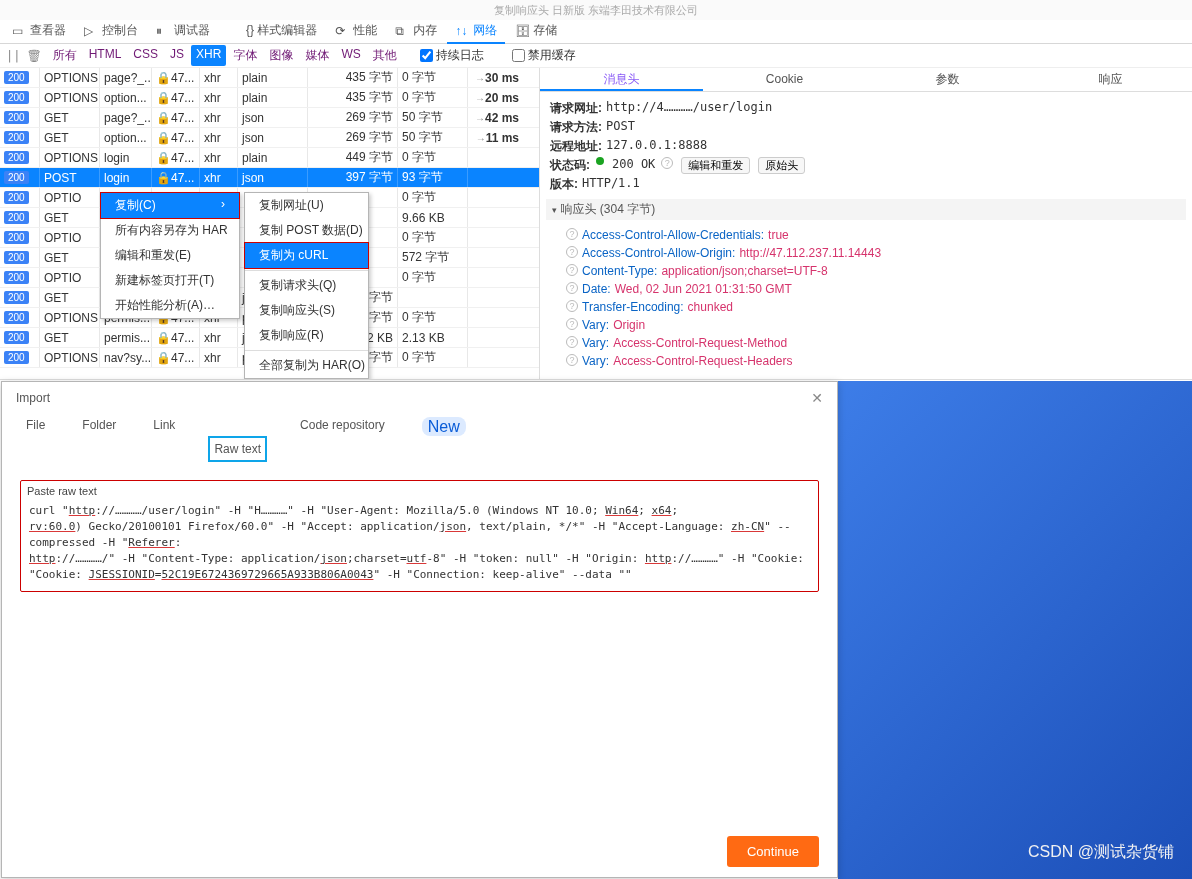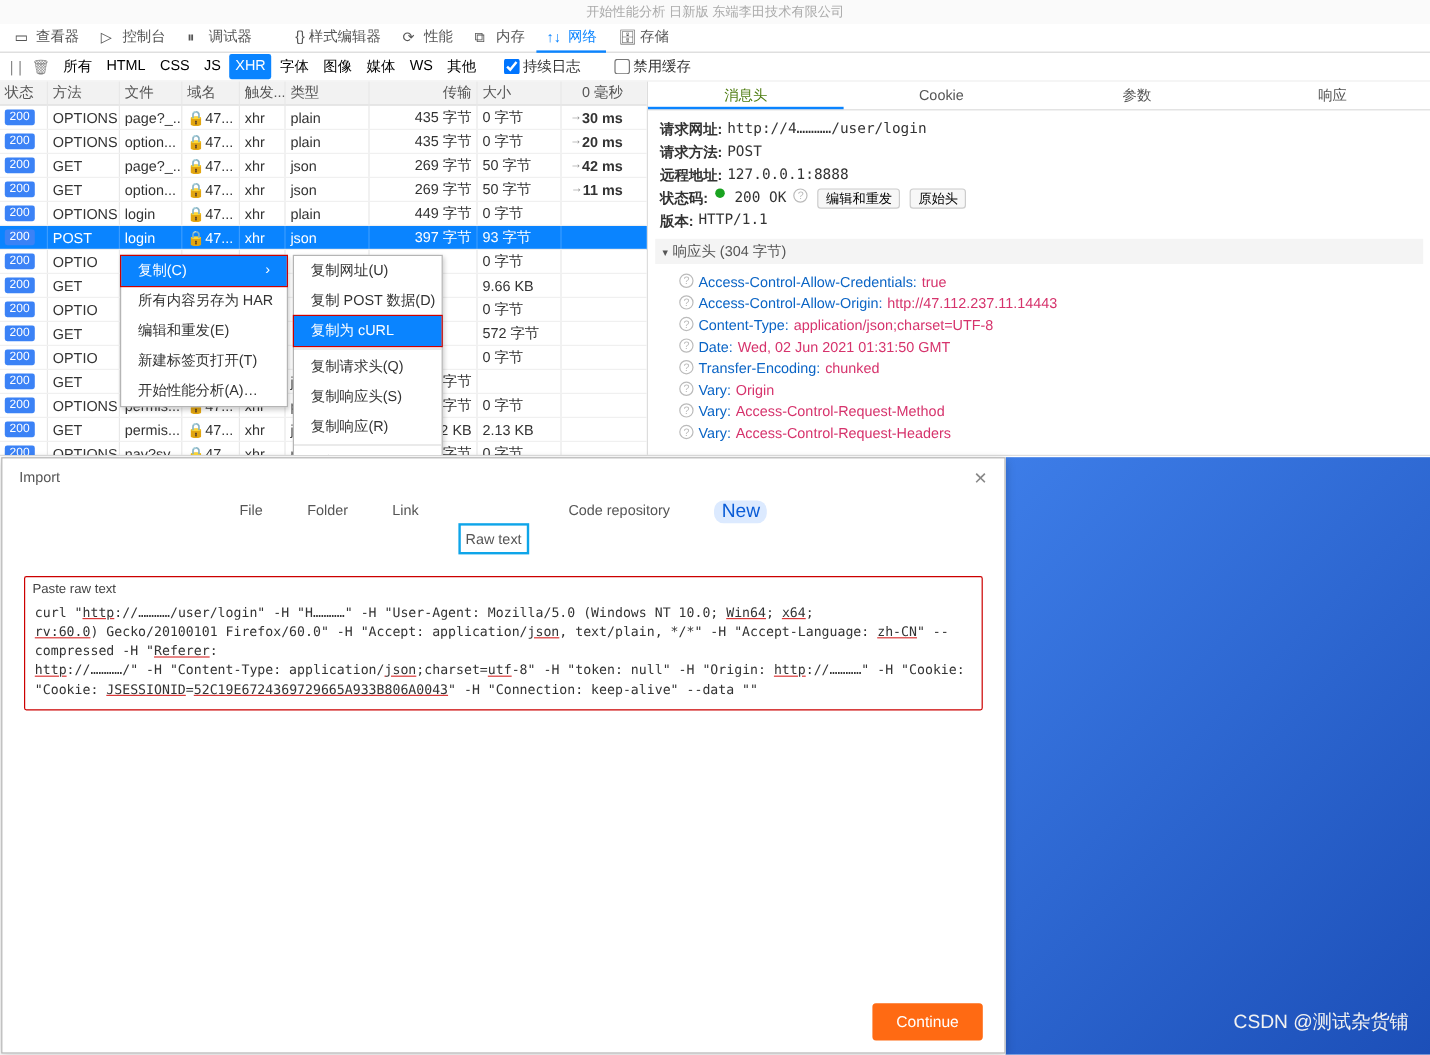--- a/index.html
+++ b/index.html
@@ -5,21 +5,21 @@
   * { box-sizing: border-box; }
   body { margin:0; font-family: "Microsoft YaHei", Arial, sans-serif; font-size:12px; color:#333; background:#fff;}
   .root { width:1192px; height:879px; position:relative; overflow:hidden; }
   .titlebar { height:20px; text-align:center; color:#aaa; font-size:11px; line-height:20px; background:#fafafa;}
   
   .dt-toolbar { height:24px; border-bottom:1px solid #d7d7d7; display:flex; align-items:center; padding:0 4px; gap:2px;}
   .dt-tab { display:flex; align-items:center; gap:4px; padding:0 8px; height:24px; color:#555; border-bottom:2px solid transparent;}
   .dt-tab.active { border-bottom-color:#0a84ff; color:#0a84ff;}
   .dt-tab .ico { width:14px; height:14px; display:inline-block;}
   .filter-bar { height:24px; border-bottom:1px solid #eee; display:flex; align-items:center; padding:0 6px; gap:6px;}
-  .filter-bar .chip { padding:2px 5px; color:#000000; border-radius:2px;}
+  .filter-bar .chip { padding:2px 5px; color:#701a75; border-radius:2px;}
   .filter-bar .chip.active { background:#0a84ff; color:#fff;}
   .filter-bar .cb { display:flex; align-items:center; gap:3px; margin-left:22px;}
   .filter-bar input[type=checkbox]{margin:0;}
   .main { display:flex; height:312px; border-bottom:1px solid #ddd;}
   .net-left { flex:0 0 540px; display:flex; flex-direction:column; border-right:1px solid #ddd;}
   .net-right { flex:1; display:flex; flex-direction:column; overflow:hidden;}
   
   .thead, .trow { display:flex; align-items:center; height:20px;}
   .thead { background:#f2f2f2; border-bottom:1px solid #ddd; color:#555;}
   .col { padding:0 4px; overflow:hidden; text-overflow:ellipsis; white-space:nowrap; border-right:1px solid #e8e8e8; height:100%; display:flex; align-items:center;}
@@ -42,58 +42,58 @@
   .time-val{font-weight:bold;}
   
   .ctx { position:absolute; background:#fff; border:1px solid #b5b5b5; box-shadow:2px 2px 4px rgba(0,0,0,0.2); font-size:12px; z-index:50;}
   .ctx-item { padding:4px 14px 4px 14px; white-space:nowrap; display:flex; justify-content:space-between; gap:20px;}
   .ctx-sep{height:1px;background:#ddd;margin:2px 0;}
   .ctx-item.hl{ background:#0a84ff; color:#fff;}
   .ctx-item.boxed{ outline:1px solid #c00;}
   
   .rp-tabs{display:flex; height:24px; border-bottom:1px solid #ddd;}
   .rp-tab{flex:1; text-align:center; line-height:22px; color:#555; border-bottom:2px solid transparent;}
-  .rp-tab.active{color:#4d7c0f; border-bottom-color:#0a84ff;}
+  .rp-tab.active{color:#8b5cf6; border-bottom-color:#0a84ff;}
   .rp-body{padding:6px 10px; overflow:auto; flex:1;}
   .kv{display:flex; gap:4px; margin:2px 0;}
   .kv b{font-weight:600;}
   .btn-mini{border:1px solid #ccc; background:#f7f7f7; padding:0 6px; font-size:11px; border-radius:3px; margin-left:4px;}
   .sec-head{background:#f4f4f4; padding:2px 6px; margin:6px -4px; display:flex; align-items:center; gap:4px; color:#555;}
   .sec-head::before{content:"▾"; font-size:9px;}
   .filter-input{color:#aaa; padding:2px 4px;}
   .hdr-row{display:flex; gap:4px; padding:2px 0 2px 16px;}
   .hdr-q{width:12px;height:12px;border:1px solid #bbb;border-radius:50%;color:#bbb;font-size:9px;display:inline-flex;align-items:center;justify-content:center;}
   .hdr-name{color:#0a64c5;}
   .hdr-val{color:#d6336c;}
   .ok-dot{width:8px;height:8px;background:#1aa321;border-radius:50%;display:inline-block;margin:0 4px 0 2px;}
   
   .dialog{position:absolute; left:1px; top:381px; width:837px; height:497px; background:#fff; border:1px solid #b5b5b5; box-shadow:0 2px 8px rgba(0,0,0,0.2); display:flex; flex-direction:column; z-index:40;}
   .dlg-head{display:flex; justify-content:space-between; align-items:center; padding:8px 14px; color:#555;}
   .dlg-close{font-size:14px; color:#888;}
-  .dlg-tabs{display:flex; gap:29px; padding:0 20px 8px;justify-content:center;}
+  .dlg-tabs{display:flex; gap:29px; padding:0 20px 8px;}
   .dlg-tab{padding:4px 4px; color:#555;}
   .dlg-tab.active{ border:2px solid #0ea5e9;margin-top:22px;}
   .dlg-badge{background:#dceaff; color:#0a5cd7; font-size:16px; padding:1px 6px; border-radius:8px;}
   .paste-box{margin:10px 18px 4px; border:1px solid #c00; border-radius:2px; flex:0 0 112px; display:flex; flex-direction:column;}
   .paste-title{font-size:11px; padding:4px 6px; color:#444;}
   .paste-text{flex:1; padding:2px 8px 6px; font-family:Consolas,monospace; font-size:11px; color:#333; line-height:1.45; overflow:hidden;}
   .paste-text .u{text-decoration:underline; text-decoration-color:#d93838;}
   .dlg-footer{margin-top:auto; padding:10px 18px; display:flex; justify-content:flex-end;}
   .btn-primary{background:#ff6a13; color:#fff; border:none; padding:8px 20px; border-radius:3px; font-size:13px;}
   
   .desktop-bg{position:absolute; left:838px; top:381px; width:354px; height:498px; background:linear-gradient(135deg,#3d7de8,#1c4fb8);}
   .watermark{position:absolute; right:18px; bottom:16px; color:#f1f1f1; font-size:16px;}
   .tbody .ctx1{left:100px; top:124px; width:140px;}
   .tbody .ctx2{left:244px; top:124px; width:125px;}
 </style>
 </head>
 <body>
 <div class="root">
 
-<div class="titlebar">开始性能分析 日新版  东端李田技术有限公司</div>
+<div class="titlebar">复制响应头 日新版  东端李田技术有限公司</div>
 
 <div class="dt-toolbar" id="dt-tabs">
       <div class="dt-tab">
         <span class="ico">▭</span>
         <span>查看器</span>
       </div>
       <div class="dt-tab">
         <span class="ico">▷</span>
         <span>控制台</span>
       </div>
@@ -144,31 +144,20 @@
   </label>
   <label class="cb">
     <input type="checkbox" id="cb-cache" style="">
         <span>禁用缓存</span>
   </label>
 </div>
 
 <div class="main">
 
   <div class="net-left">
-    <div class="thead">
-      <div class="col col-status">状态</div>
-      <div class="col col-method">方法</div>
-      <div class="col col-file">文件</div>
-      <div class="col col-domain">域名</div>
-      <div class="col col-cause">触发...</div>
-      <div class="col col-type">类型</div>
-      <div class="col col-trans">传输</div>
-      <div class="col col-size">大小</div>
-      <div class="col col-time" style="border-right:none">0 毫秒</div>
-    </div>
     <div class="tbody" id="tbody">
 
       <div class="trow">
             <div class="col col-status">
               <span class="status200">200</span>
             </div>
             <div class="col col-method">OPTIONS</div>
             <div class="col col-file">page?_...</div>
             <div class="col col-domain"><span class="domain-slash">🔒</span> 47...</div>
             <div class="col col-cause">xhr</div>

